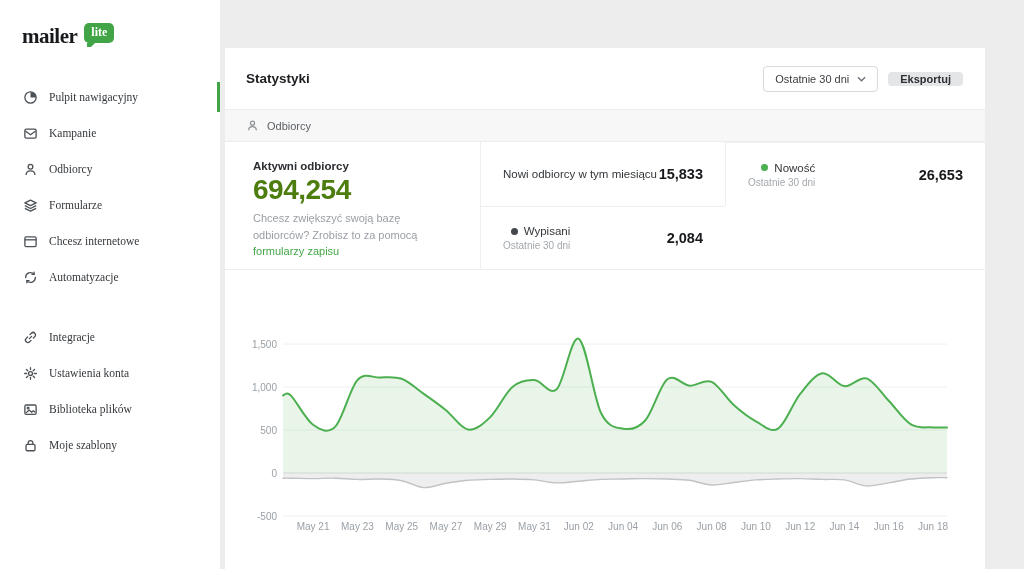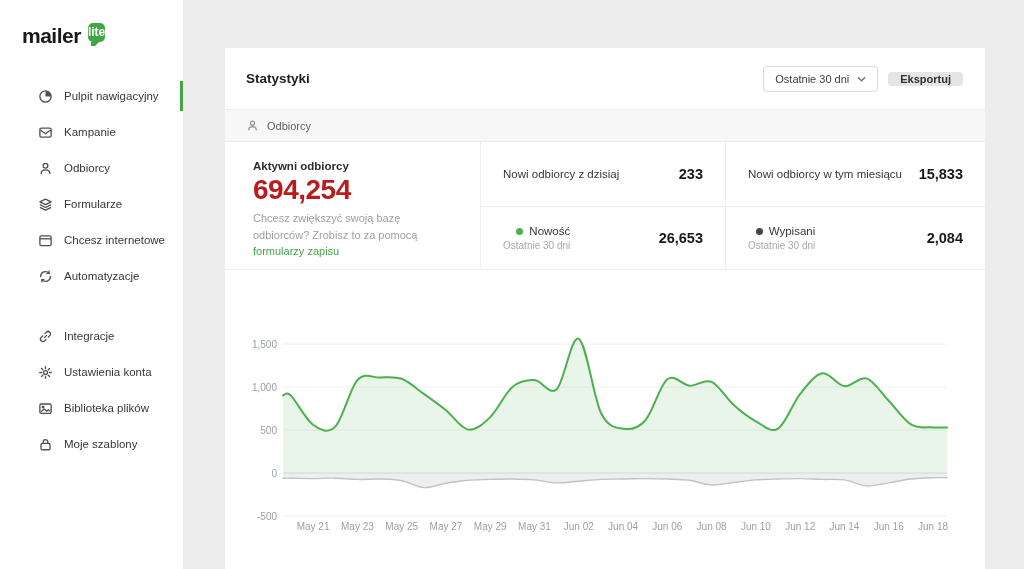--- a/index.html
+++ b/index.html
@@ -1,29 +1,29 @@
 <!DOCTYPE html>
 <html><head>
 <meta charset="utf-8">
 <style>
   * { margin:0; padding:0; box-sizing:border-box; }
   html,body { width:1024px; height:569px; overflow:hidden; }
   body { font-family:"Liberation Sans", sans-serif; background:#ededee; position:relative; color:#26282b; }
 
   
-  .sidebar { position:absolute; left:0; top:0; width:183px; height:569px; background:#ffffff; }
+  .sidebar { position:absolute; left:0; top:0; width:220px; height:569px; background:#ffffff;font-family:Liberation Serif, serif; }
   .logo { display:flex; align-items:center; gap:7px; padding:24px 0 18px 22px; }
   .logo-word { font-size:21px; font-weight:700; letter-spacing:-0.5px; color:#17191c; }
   .logo-badge { position:relative; background:#41a548; color:#fff; font-size:12px; font-weight:700;
-    padding:2px 0 3px; border-radius:5px; top:-4px; }
+    padding:2px 7px 3px; border-radius:5px; top:-4px; }
   .logo-badge::after { content:""; position:absolute; left:3px; bottom:-4px; border:4px solid transparent;
     border-top-color:#41a548; border-left-color:#41a548; border-bottom:0; }
   .nav { margin-top:12px; }
   .nav.secondary { margin-top:24px; }
-  .s-item { position:relative; display:flex; align-items:center; gap:11px; height:36px; padding-left:38px;
+  .s-item { position:relative; display:flex; align-items:center; gap:11px; height:36px; padding-left:23px;
     font-size:11.5px; font-weight:500; color:#34383c; cursor:pointer; }
   .s-item svg { width:15px; height:15px; color:#4c5156; flex:0 0 auto; }
   .s-item.active::after { content:""; position:absolute; right:0; top:3px; width:3px; height:30px; background:#41a548; }
 
   
   .card { position:absolute; left:225px; top:0; width:760px; height:569px; background:#fff; overflow:hidden;margin-top:48px; }
   .card-header { height:62px; display:flex; align-items:center; justify-content:space-between;
     padding:0 22px 0 21px; border-bottom:1px solid #ededee; }
   .page-title { font-size:13.5px; font-weight:700; color:#1c1e21; }
   .header-controls { display:flex; align-items:center; gap:10px; }
@@ -37,21 +37,21 @@
   .section-bar svg { width:13px; height:13px; color:#8d9296; }
 
   
   .stats { display:grid; grid-template-columns:255px 245px 260px; grid-template-rows:64px 63px;
     border-bottom:1px solid #ededee; }
   .cell { padding:0 22px; display:flex; align-items:center; justify-content:space-between; }
   .cell.bl { border-left:1px solid #efefef; }
   .cell.bt { border-top:1px solid #efefef; }
   .main-cell { grid-row:1 / span 2; display:block; padding:18px 24px 0 28px; }
   .main-cell .lbl { font-size:11.5px; font-weight:600; color:#2a2d31; }
-  .big-number { font-size:28px; font-weight:800; letter-spacing:-0.5px; color:#b91c1c; margin-top:2px; }
+  .big-number { font-size:28px; font-weight:800; letter-spacing:-0.5px; color:#4d7c0f; margin-top:2px; }
   .hint { font-size:11px; line-height:1.5; color:#9a9fa4; margin-top:4px; }
   .hint a { color:#43a648; text-decoration:none; cursor:pointer; }
   .stat-lbl { font-size:11.5px; color:#33373b; }
   .stat-val { font-size:14.5px; font-weight:800; color:#17191c; }
   .dot-lbl { display:flex; align-items:center; gap:6px; font-size:11.5px; color:#33373b;justify-content:flex-end; }
   .dot { width:7px; height:7px; border-radius:50%; display:inline-block; }
   .sub-lbl { font-size:10px; color:#a4a9ae; margin-top:3px; margin-left:0; }
 
   
   .chart-block { height:300px; position:relative; }
@@ -179,24 +179,20 @@
   <div class="stats">
     <div class="cell main-cell">
       <div class="lbl">Aktywni odbiorcy</div>
       <div class="big-number">694,254</div>
       <div class="hint">
         <span>Chcesz zwiększyć swoją bazę odbiorców? Zrobisz to za pomocą</span>
         <a>formularzy zapisu</a>
       </div>
     </div>
 
-    <div class="cell bl">
-      <span class="stat-lbl">Nowi odbiorcy z dzisiaj</span>
-      <span class="stat-val">233</span>
-    </div>
 
     <div class="cell bl">
       <span class="stat-lbl">Nowi odbiorcy w tym miesiącu</span>
       <span class="stat-val">15,833</span>
     </div>
 
     <div class="cell bl bt">
       <span>
         <span class="dot-lbl">
           <span class="dot" style="background: rgb(76, 175, 80);"></span>

